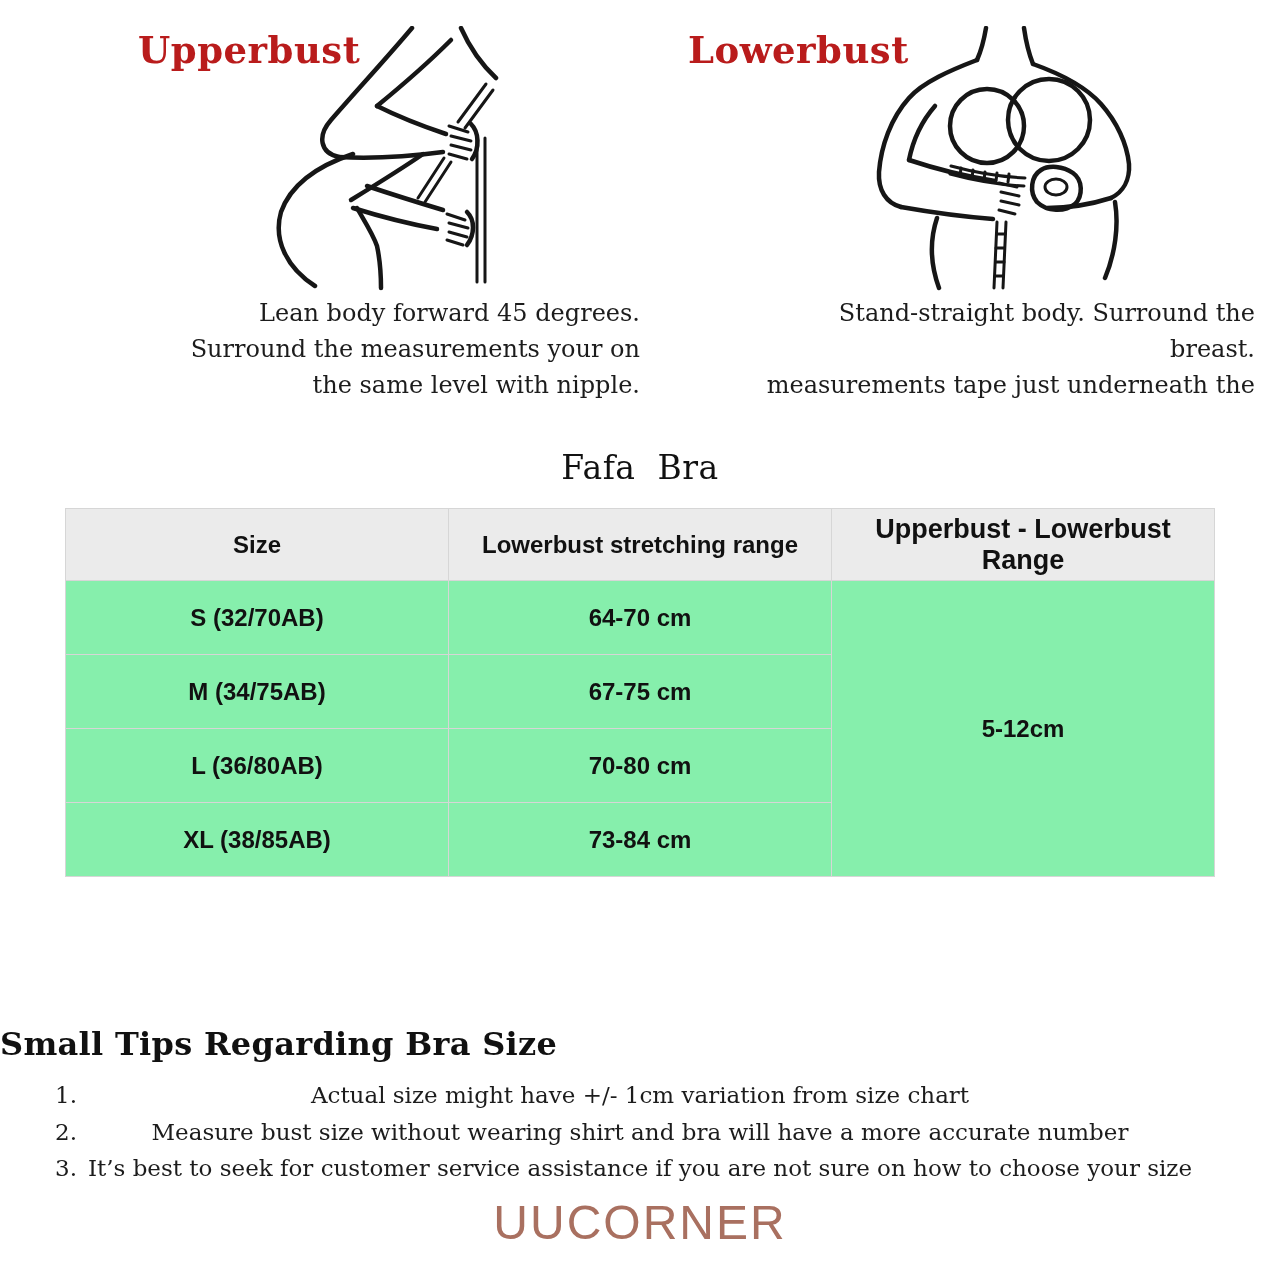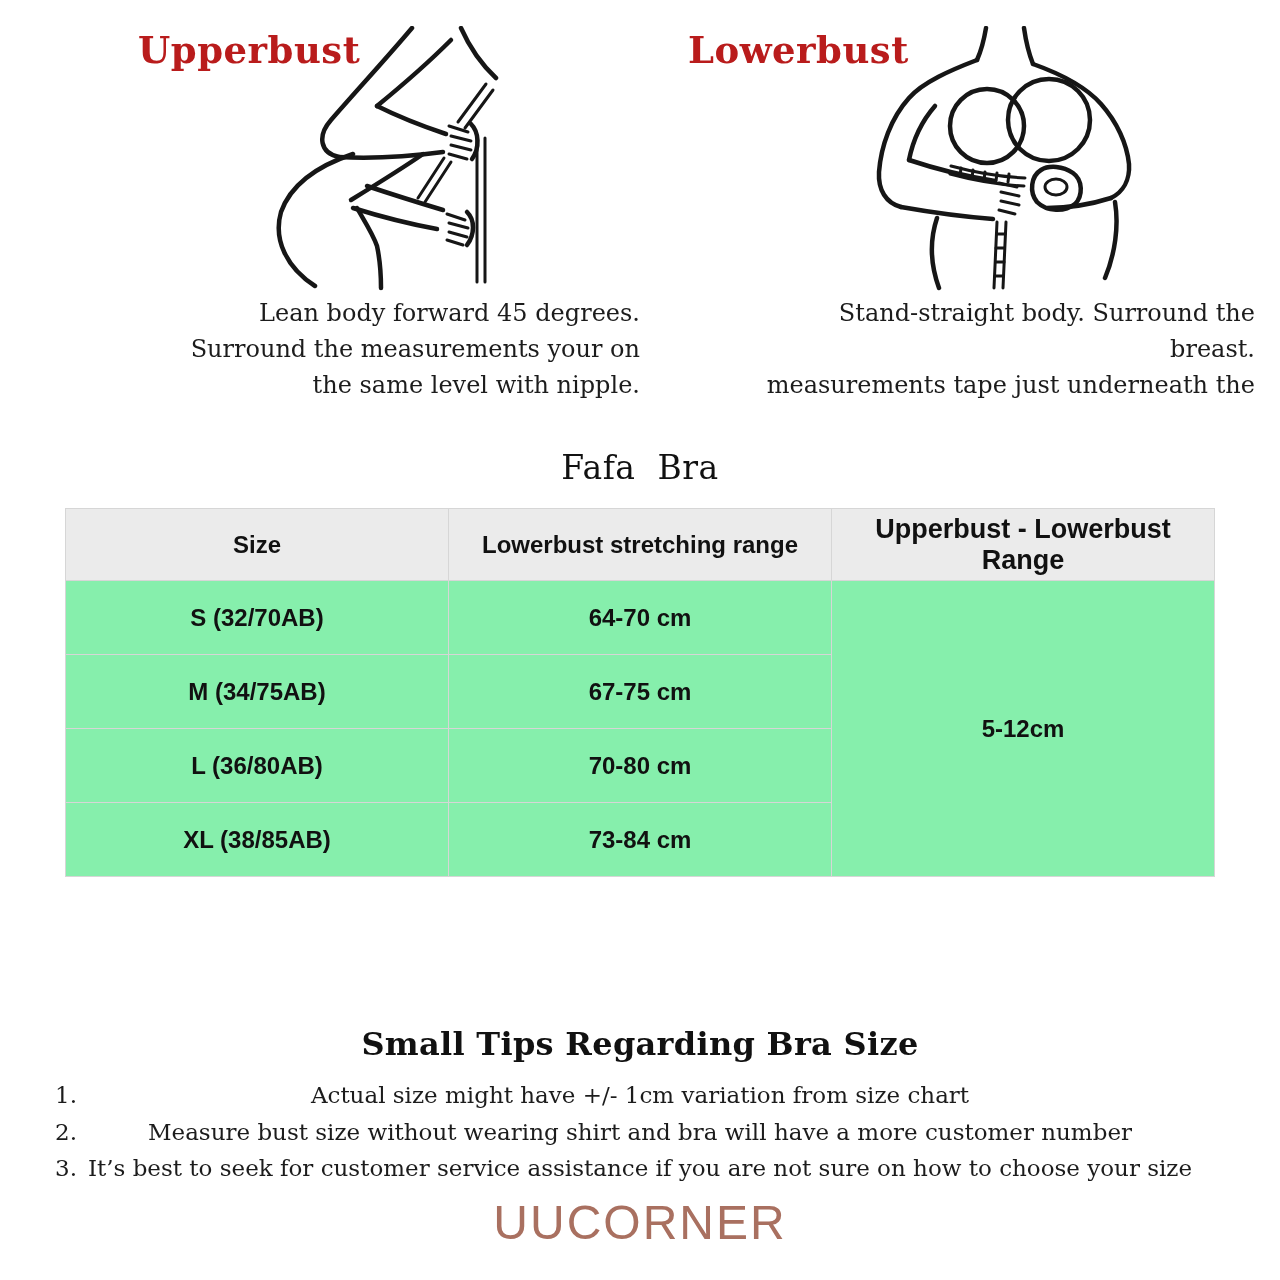--- a/index.html
+++ b/index.html
@@ -47,21 +47,21 @@
     border: 1px solid #d6d6d6; text-align: center; vertical-align: middle;
     font-weight: bold; color: #111; padding: 0;
   }
   .size-chart thead th { background: #ebebeb; height: 72px; font-size: 24px; }
   .size-chart thead th.col3 { font-size: 27px; }
   .size-chart tbody td { background: #86efac; height: 74px; font-size: 24px; }
 
   
   .tips { margin-top: 148px; }
   .tips-title {
-    margin: 0 0 14px; text-align: center;
+    margin: 0 0 14px; text-align: left;
     font-size: 32px; font-weight: bold; color: #111; letter-spacing: .3px;
   }
   .tips-list { list-style: none; margin: 0; padding: 0; }
   .tip {
     position: relative; text-align: center;
     font-size: 23px; line-height: 36.5px; color: #1c1c1c;
   }
   .tip-num { position: absolute; left: 55px; top: 0; }
 
   
@@ -216,21 +216,21 @@
 
   <div class="tips">
     <h2 class="tips-title">Small Tips Regarding Bra Size</h2>
     <ol class="tips-list">
       <li class="tip">
         <span class="tip-num">1.</span>
         <span>Actual size might have +/- 1cm variation from size chart</span>
       </li>
       <li class="tip">
         <span class="tip-num">2.</span>
-        <span>Measure bust size without wearing shirt and bra will have a more customer number</span>
+        <span>Measure bust size without wearing shirt and bra will have a more accurate number</span>
       </li>
       <li class="tip">
         <span class="tip-num">3.</span>
         <span>It’s best to seek for customer service assistance if you are not sure on how to choose your size</span>
       </li>
     </ol>
   </div>
 
   <div class="brand" style="color: rgb(169, 112, 96);">UUCORNER</div>
 

